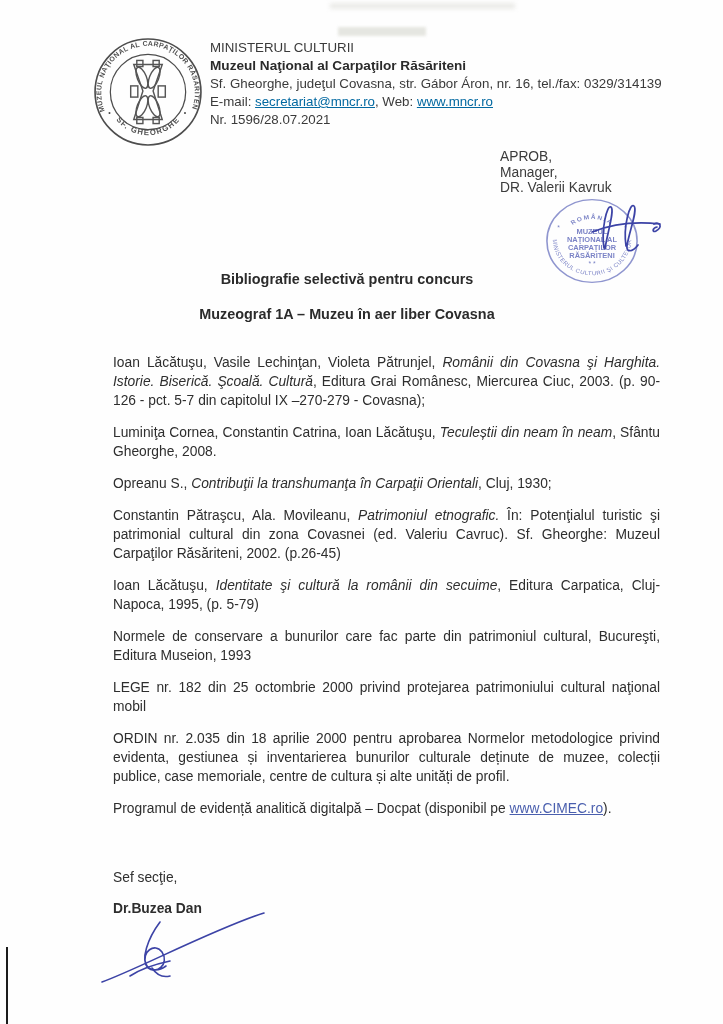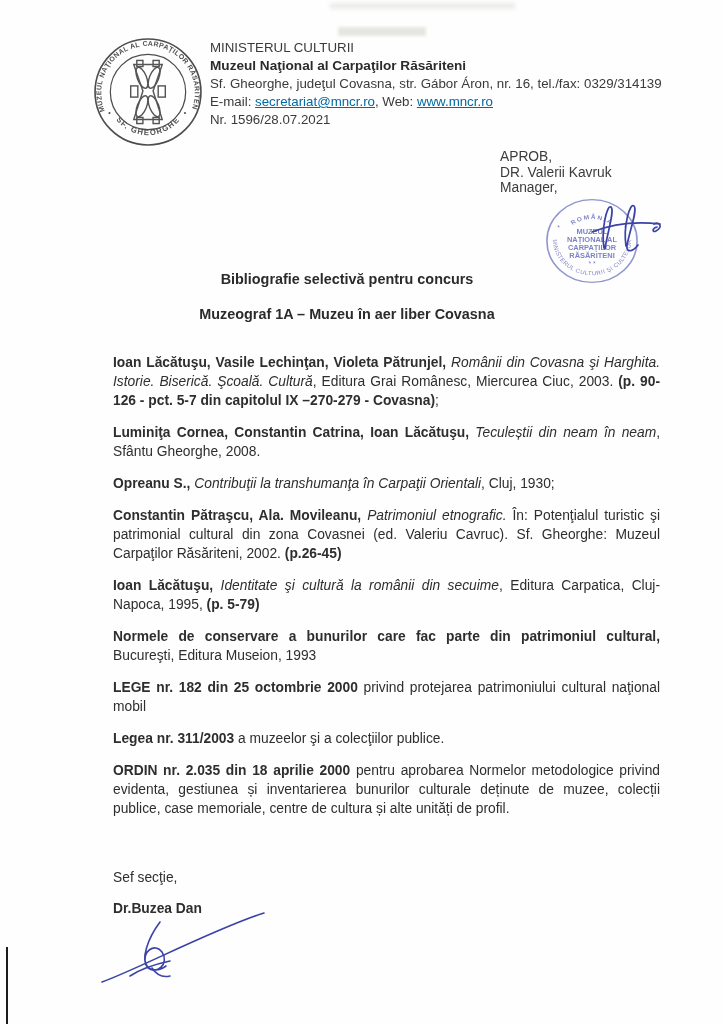--- a/index.html
+++ b/index.html
@@ -21,21 +21,21 @@
   .sig1-svg { position:absolute; left:590px; top:194px; width:80px; height:64px; }
   .sig2-svg { position:absolute; left:96px; top:906px; width:175px; height:84px; }
   
   .doc-title { position:absolute; left:0; width:694px; text-align:center; font-weight:bold; font-size:14.4px; color:#2b2b2b; }
   .title1 { top:271px; }
   .title2 { top:306px; }
   
   .content { position:absolute; left:113px; top:353px; width:547px; }
   .bib-para { margin:0 0 13px 0; font-size:13.8px; line-height:19px; text-align:justify; color:#2e2e2e; }
   .bib-para.extra-space { margin-top:11px; }
-  .run-bold { font-weight:bold; }
+  .run-bold { font-weight:normal; }
   .run-italic { font-style:italic; }
   .run-link { color:#4a5fae; text-decoration:underline; cursor:pointer; }
   
   .footer-role { position:absolute; left:113px; top:870px; font-size:13.8px; }
   .footer-name { position:absolute; left:113px; top:901px; font-size:13.8px;font-weight:bold; }
   
   .smudge1 { position:absolute; left:330px; top:3px; width:185px; height:6px; background:#dcdcd6; opacity:.55; filter:blur(2px); }
   .smudge2 { position:absolute; left:338px; top:27px; width:88px; height:9px; background:#d9dad2; opacity:.65; filter:blur(1.5px); }
   .edge-line { position:absolute; left:6px; top:947px; width:2px; height:77px; background:#1c1c1c; }
   
@@ -86,22 +86,22 @@
   <div class="header-text">
     <div>MINISTERUL CULTURII</div>
     <div class="museum-name">Muzeul Naţional al Carpaţilor Răsăriteni</div>
     <div>Sf. Gheorghe, judeţul Covasna, str. Gábor Áron, nr. 16, tel./fax: 0329/314139</div>
     <div><span>E-mail: </span><a class="hdr-link">secretariat@mncr.ro</a><span>, Web: </span><a class="hdr-link">www.mncr.ro</a></div>
     <div>Nr. 1596/28.07.2021</div>
   </div>
 
   <div class="approval">
     <div>APROB,</div>
+    <div>Manager,</div>
     <div>DR. Valerii Kavruk</div>
-    <div>Manager,</div>
   </div>
 
   <svg class="stamp-svg" viewBox="0 0 100 100" preserveAspectRatio="none">
     <circle cx="50" cy="50" r="46" fill="none" stroke="#5a64b8" stroke-width="1.6" opacity=".85"></circle>
     <defs>
       <path id="stamp-arc-top" d="M 22,42 A 32,32 0 0 1 78,42" fill="none"></path>
       <path id="stamp-arc-ring" d="M 10,48 A 40,40 0 0 0 90,48" fill="none"></path>
     </defs>
     <text class="stamp-txt stamp-top"><textPath href="#stamp-arc-top" startOffset="50%" text-anchor="middle">ROMÂNIA</textPath></text>
     <text class="stamp-txt stamp-ring"><textPath href="#stamp-arc-ring" startOffset="50%" text-anchor="middle">MINISTERUL CULTURII ŞI CULTELOR</textPath></text>
@@ -127,22 +127,22 @@
   <div class="doc-title title2">Muzeograf 1A – Muzeu în aer liber Covasna</div>
 
   <div class="content">
       <p class="bib-para"><span class="run-bold">Ioan Lăcătuşu, Vasile Lechinţan, Violeta Pătrunjel, </span><span class="run-italic">Românii din Covasna şi Harghita. Istorie. Biserică. Şcoală. Cultură</span><span class="run-regular">, Editura Grai Românesc, Miercurea Ciuc, 2003. </span><span class="run-bold">(p. 90-126 - pct. 5-7 din capitolul IX –270-279 - Covasna)</span><span class="run-regular">;</span></p>
       <p class="bib-para"><span class="run-bold">Luminiţa Cornea, Constantin Catrina, Ioan Lăcătuşu, </span><span class="run-italic">Teculeștii din neam în neam</span><span class="run-regular">, Sfântu Gheorghe, 2008.</span></p>
       <p class="bib-para"><span class="run-bold">Opreanu S., </span><span class="run-italic">Contribuţii la transhumanţa în Carpaţii Orientali</span><span class="run-regular">, Cluj, 1930;</span></p>
       <p class="bib-para"><span class="run-bold">Constantin Pătraşcu, Ala. Movileanu, </span><span class="run-italic">Patrimoniul etnografic.</span><span class="run-regular"> În: Potenţialul turistic şi patrimonial cultural din zona Covasnei (ed. Valeriu Cavruc). Sf. Gheorghe: Muzeul Carpaţilor Răsăriteni, 2002. </span><span class="run-bold">(p.26-45)</span></p>
       <p class="bib-para"><span class="run-bold">Ioan Lăcătuşu, </span><span class="run-italic">Identitate şi cultură la românii din secuime</span><span class="run-regular">, Editura Carpatica, Cluj-Napoca, 1995, </span><span class="run-bold">(p. 5-79)</span></p>
       <p class="bib-para extra-space"><span class="run-bold">Normele de conservare a bunurilor care fac parte din patrimoniul cultural, </span><span class="run-regular">Bucureşti, Editura Museion, 1993</span></p>
       <p class="bib-para"><span class="run-bold">LEGE nr. 182 din 25 octombrie 2000 </span><span class="run-regular">privind protejarea patrimoniului cultural naţional mobil</span></p>
-      <p class="bib-para"><span class="run-bold">Legea nr. 311/2003 </span><span class="run-regular">a muzeelor şi a colecţiilor publice.</span></p>
       <p class="bib-para"><span class="run-bold">ORDIN nr. 2.035 din 18 aprilie 2000 </span><span class="run-regular">pentru aprobarea Normelor metodologice  privind evidenta, gestiunea și inventarierea bunurilor culturale deținute de muzee, colecții publice, case memoriale, centre de cultura și alte unități de profil.</span></p>
+      <p class="bib-para"><span class="run-regular">Programul de evidență analitică digitalpă – </span><span class="run-bold">Docpat</span><span class="run-regular"> (disponibil pe </span><a class="run-link">www.CIMEC.ro</a><span class="run-regular">).</span></p>
     </div>
 
   <div class="footer-role">Sef secţie,</div>
   <div class="footer-name">Dr.Buzea Dan</div>
 
   <svg class="sig2-svg" viewBox="0 0 175 84">
     <g fill="none" stroke="#3c43a6" stroke-width="1.6" stroke-linecap="round">
       <path d="M 6,76 C 40,64 120,22 168,7"></path>
       <path d="M 64,16 C 52,32 44,54 52,62 C 60,69 74,58 66,46 C 59,36 45,46 50,58 C 53,65 62,66 70,60"></path>
       <path d="M 34,70 C 46,62 60,58 74,55"></path>

